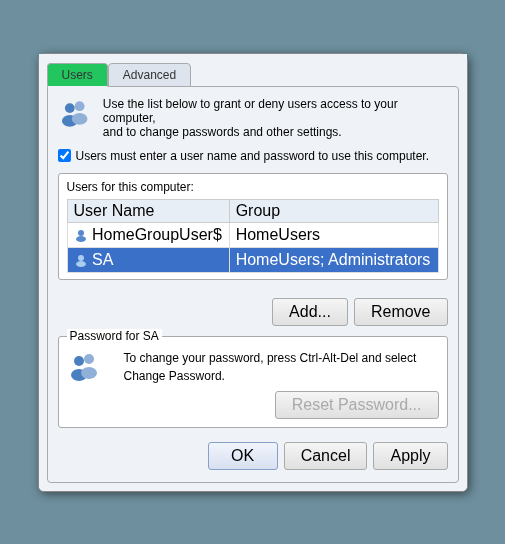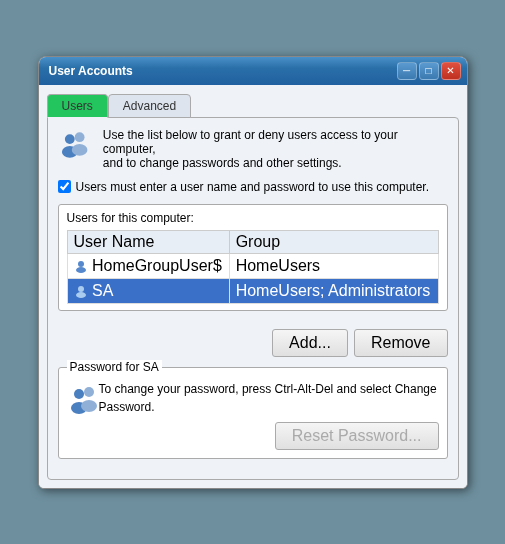--- a/index.html
+++ b/index.html
@@ -208,22 +208,22 @@
       top: -8px;
       left: 8px;
       background: white;
       padding: 0 3px;
       font-size: 12px;
       color: #000;
     }
 
     .password-content {
       display: flex;
-      align-items: flex-end;
-      gap: 0;
+      align-items: center;
+      gap: 25px;
       margin-top: 4px;
     }
 
     .password-icon {
       width: 32px;
       height: 32px;
       flex-shrink: 0;
     }
 
     .password-text {
@@ -263,28 +263,20 @@
       height: 14px;
       display: inline-block;
       vertical-align: middle;
     }
   </style>
 </head>
 <body>
 
 <div class="window">
 
-  <div class="title-bar">
-    <span class="title-bar-text">User Accounts</span>
-    <div class="title-bar-controls">
-      <div class="tb-btn min">─</div>
-      <div class="tb-btn max">□</div>
-      <div class="tb-btn close">✕</div>
-    </div>
-  </div>
 
   <div class="window-body">
 
     <div class="tabs">
       <div class="tab active">Users</div>
       <div class="tab">Advanced</div>
     </div>
 
     <div class="tab-content">
 
@@ -356,16 +348,21 @@
             <circle cx="22" cy="8" r="5" fill="#90b0d8"></circle>
             <ellipse cx="22" cy="22" rx="8" ry="6" fill="#90b0d8"></ellipse>
           </svg>
           <span class="password-text">To change your password, press Ctrl-Alt-Del and select Change Password.</span>
         </div>
         <div class="password-btn-row">
           <button class="btn disabled" disabled="">Reset Password...</button>
         </div>
       </div>
 
+      <div class="bottom-buttons">
+        <button class="btn primary">OK</button>
+        <button class="btn">Cancel</button>
+        <button class="btn">Apply</button>
+      </div>
 
     </div>
   </div>
 </div>
 
 </body></html>

